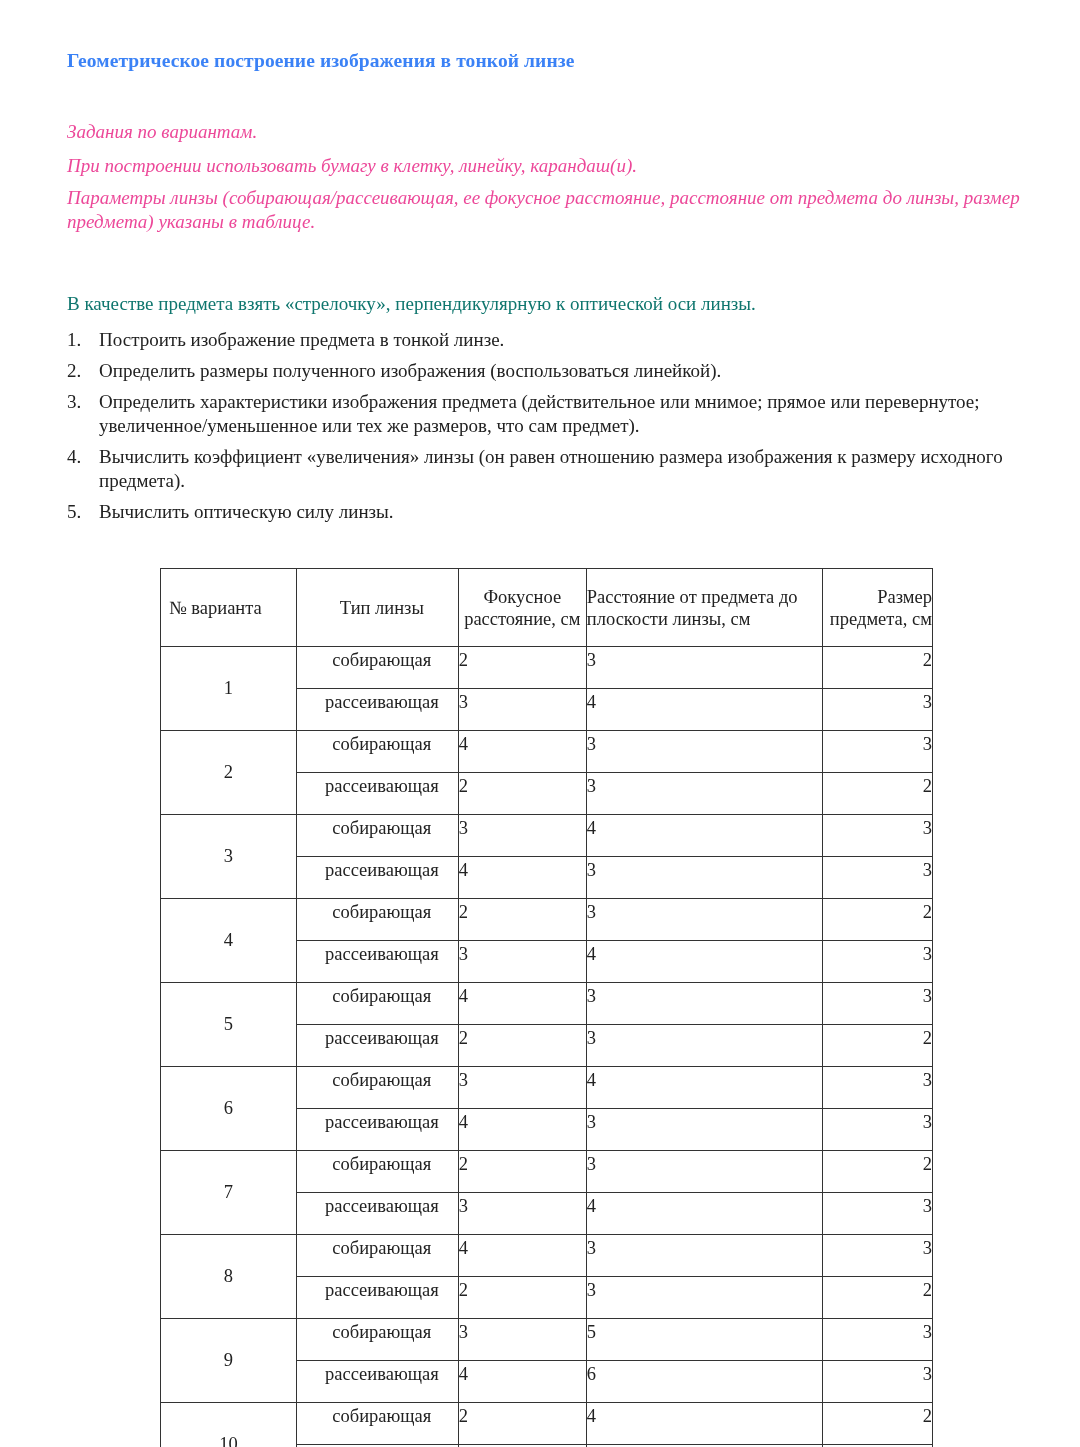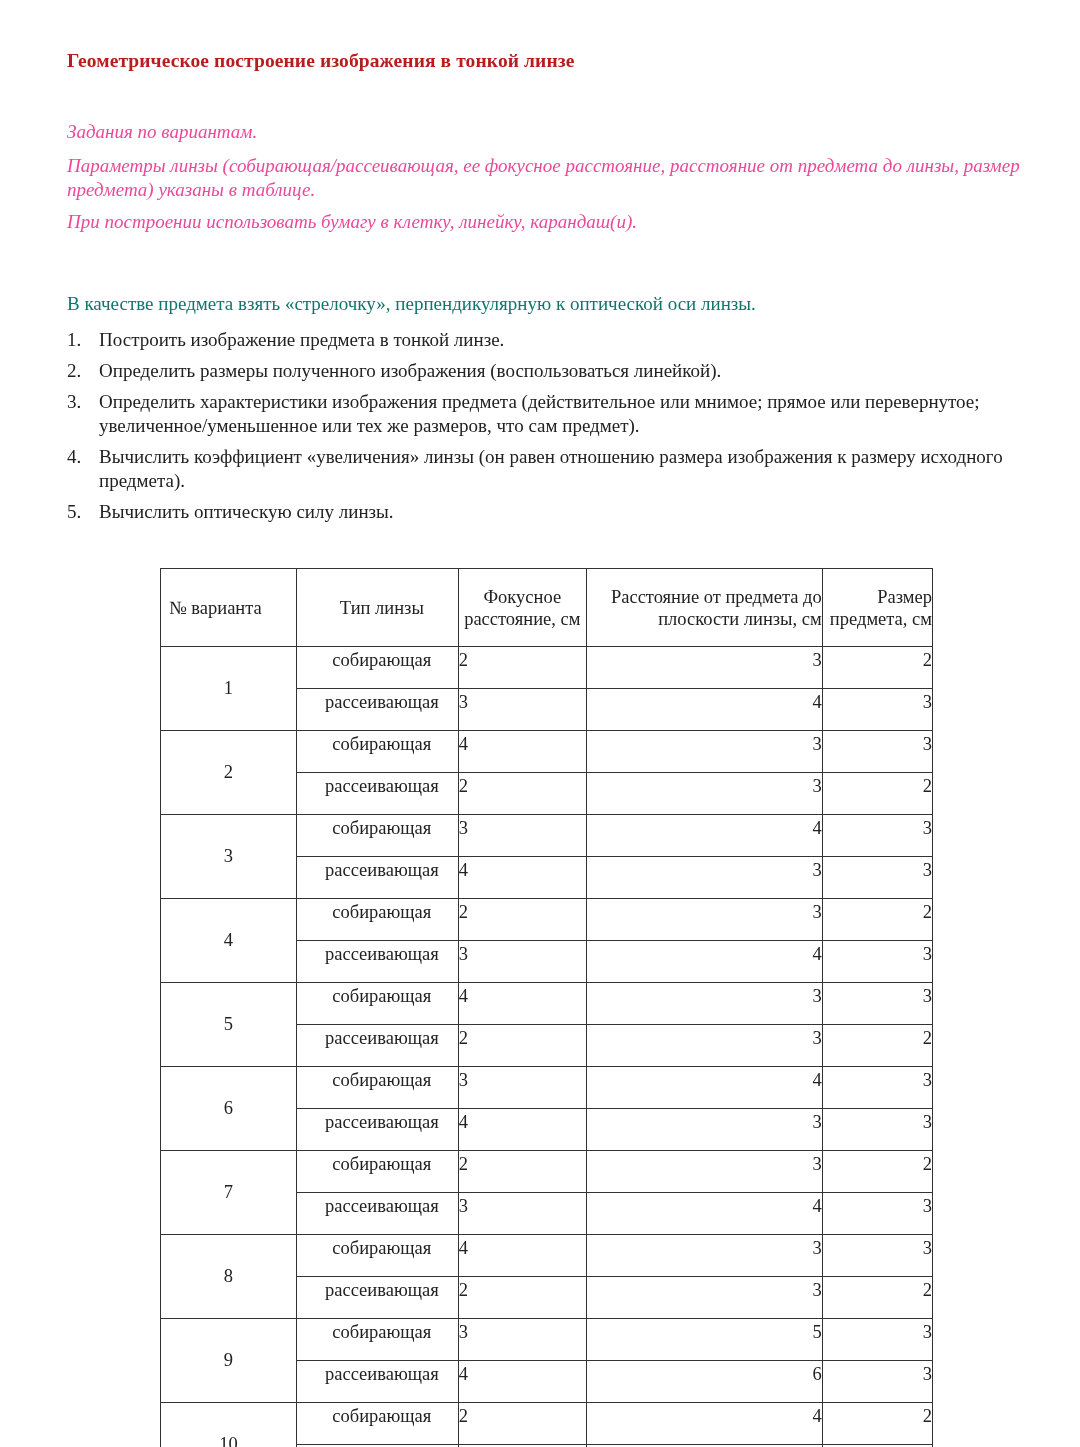--- a/index.html
+++ b/index.html
@@ -2,54 +2,54 @@
 <html><head>
 <meta charset="utf-8">
 <style>
   html, body { margin:0; padding:0; background:#ffffff; }
   body {
     width:1080px; height:1447px; position:relative; overflow:hidden;
     font-family:"Liberation Serif", "DejaVu Serif", serif; color:#222;
   }
   .title {
     position:absolute; left:67px; top:50px;
-    font-weight:bold; font-size:19.5px; color:#b91c1c; letter-spacing:0.1px;
+    font-weight:bold; font-size:19.5px; color:#3b82f6; letter-spacing:0.1px;
   }
   .intro { position:absolute; left:67px; top:120px; width:960px; font-style:italic; font-size:19px; color:#ec4899; }
   .intro p { margin:0 0 8px 0; line-height:24px; }
   .intro p.gap0 { margin-bottom:10px; }
   .lead { position:absolute; left:67px; top:292px; font-size:19px; line-height:24px; color:#0f766e; }
   .tasks { position:absolute; left:67px; top:328px; width:950px; margin:0; padding:0; list-style:none; font-size:19px; color:#222; }
   .tasks li { position:relative; padding-left:32px; line-height:24px; margin-bottom:7px; }
   .tasks li .num { position:absolute; left:0; top:0; }
   table.variants {
     position:absolute; left:160px; top:568px; width:773px;
     border-collapse:collapse; font-size:18.5px; color:#222;
   }
   table.variants th, table.variants td { border:1.3px solid #333; padding:0; }
   table.variants th { font-weight:normal; height:77px; line-height:22px; }
   table.variants td { height:38px; }
   .c1 { width:130px; text-align:center; }
   .c2 { width:154px; text-align:center; padding-left:9px !important; }
   .c3 { width:129px; }
-  .c4 { width:243px; text-align:right; }
+  .c4 { width:243px; text-align:left; }
   .c5 { width:111px; text-align:right;margin-left:8px; }
   th.c1 { text-align:left; padding-left:8px !important; }
   td.c2, td.c3, td.c4, td.c5 { vertical-align:top; padding-top:3px !important; }
   td.c1 { vertical-align:middle; }
 </style>
 </head>
 <body>
 
 <div class="title">Геометрическое построение изображения в тонкой линзе</div>
 
 <div class="intro">
   <p class="gap0">Задания по вариантам.</p>
+  <p>При построении использовать бумагу в клетку, линейку, карандаш(и).</p>
   <p>Параметры линзы (собирающая/рассеивающая, ее фокусное расстояние, расстояние от предмета до линзы, размер предмета) указаны в таблице.</p>
-  <p>При построении использовать бумагу в клетку, линейку, карандаш(и).</p>
 </div>
 
 <div class="lead">В качестве предмета взять «стрелочку», перпендикулярную к оптической оси линзы.</div>
 
 <ol class="tasks">
   <li><span class="num">1.</span><span>Построить изображение предмета в тонкой линзе.</span></li>
   <li><span class="num">2.</span><span>Определить размеры полученного изображения (воспользоваться линейкой).</span></li>
   <li><span class="num">3.</span><span>Определить характеристики изображения предмета (действительное или мнимое; прямое или перевернутое; увеличенное/уменьшенное или тех же размеров, что сам предмет).</span></li>
   <li><span class="num">4.</span><span>Вычислить коэффициент «увеличения» линзы (он равен отношению размера изображения к размеру исходного предмета).</span></li>
   <li><span class="num">5.</span><span>Вычислить оптическую силу линзы.</span></li>

